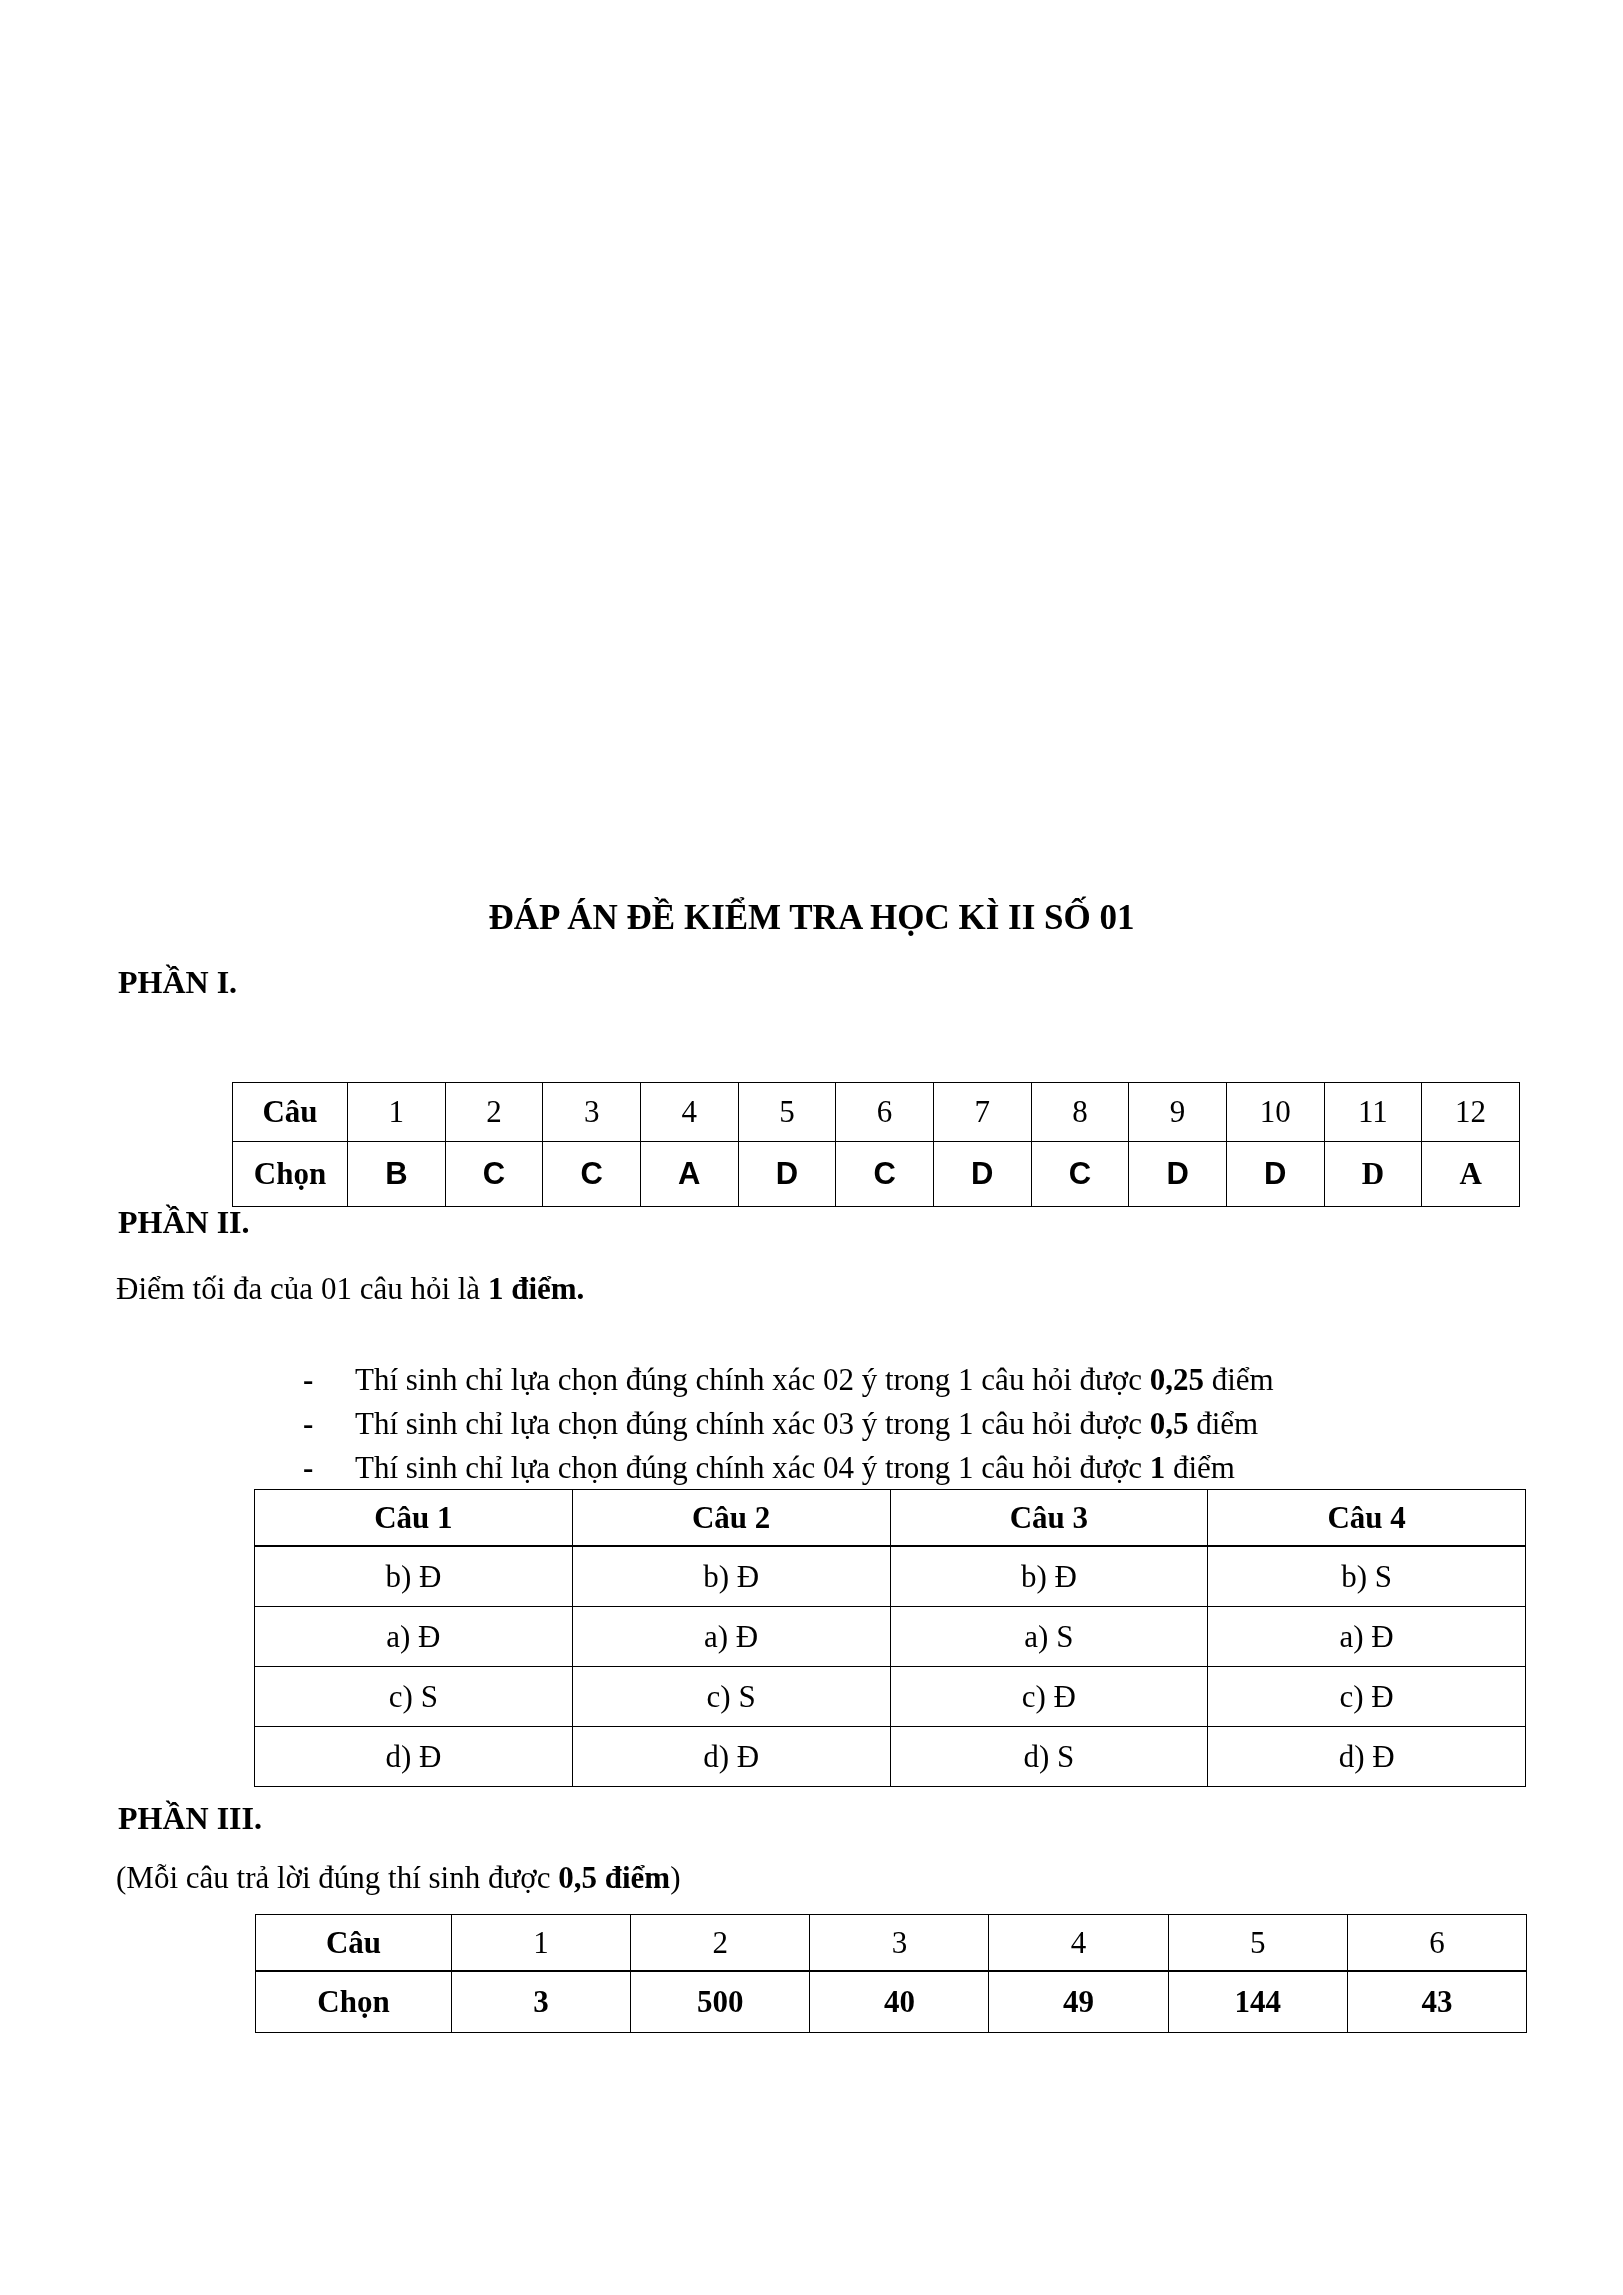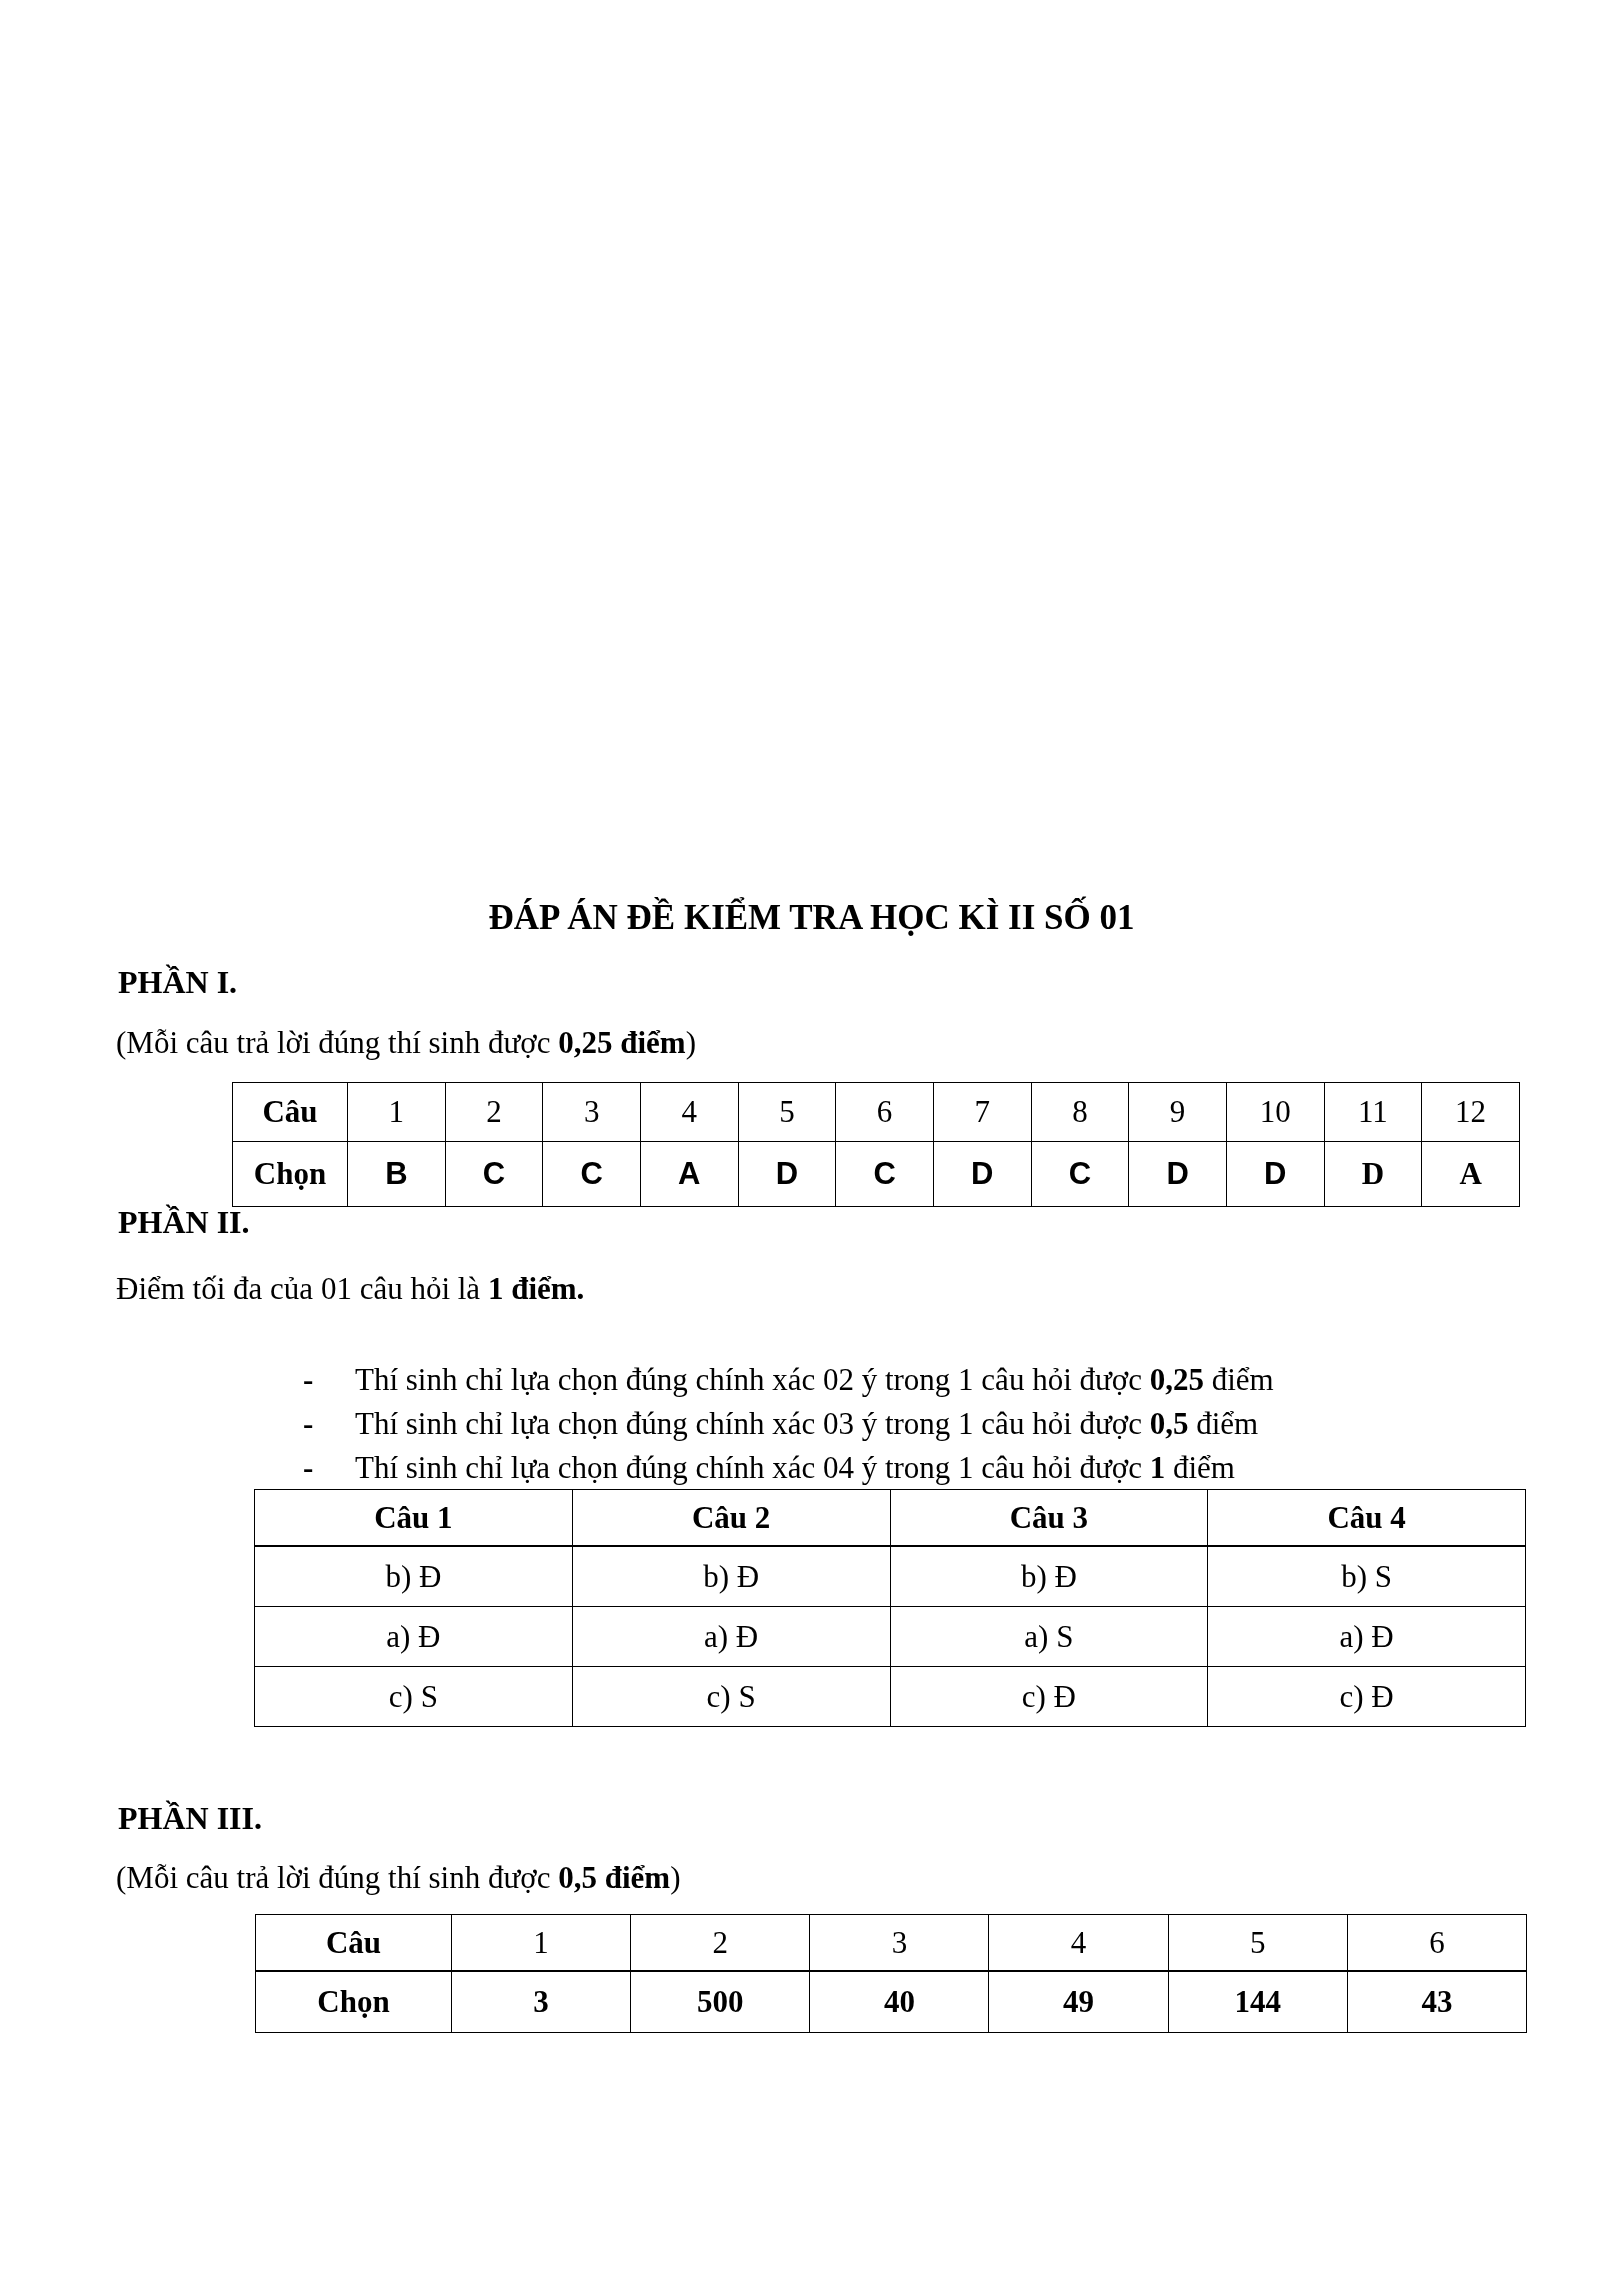--- a/index.html
+++ b/index.html
@@ -92,21 +92,20 @@
   #table3 tr.arow td.row-label { font-weight: bold; }
 </style>
 </head>
 <body>
 
 <div class="page">
 
   <div class="title">ĐÁP ÁN ĐỀ KIỂM TRA HỌC KÌ II SỐ 01</div>
 
   <div class="heading" id="p1-heading">PHẦN I.</div>
-  <div class="note" id="p1-note"><span>(Mỗi câu trả lời đúng thí sinh được </span><span class="b">0,25 điểm</span><span>)</span></div>
 
   <table id="table1">
     <colgroup>
       <col style="width:115px">
         <col>
         <col>
         <col>
         <col>
         <col>
         <col>
@@ -177,20 +176,26 @@
       <td>a) Đ</td>
       <td>a) S</td>
       <td>a) Đ</td>
     </tr>
     <tr>
       <td>c) S</td>
       <td>c) S</td>
       <td>c) Đ</td>
       <td>c) Đ</td>
     </tr>
+    <tr>
+      <td>d) Đ</td>
+      <td>d) Đ</td>
+      <td>d) S</td>
+      <td>d) Đ</td>
+    </tr>
   </tbody>
     </table>
 
   <div class="heading" id="p3-heading">PHẦN III.</div>
   <div class="note" id="p3-note"><span>(Mỗi câu trả lời đúng thí sinh được </span><span class="b">0,5 điểm</span><span>)</span></div>
 
   <table id="table3">
     <colgroup>
       <col style="width:196px">
         <col>

